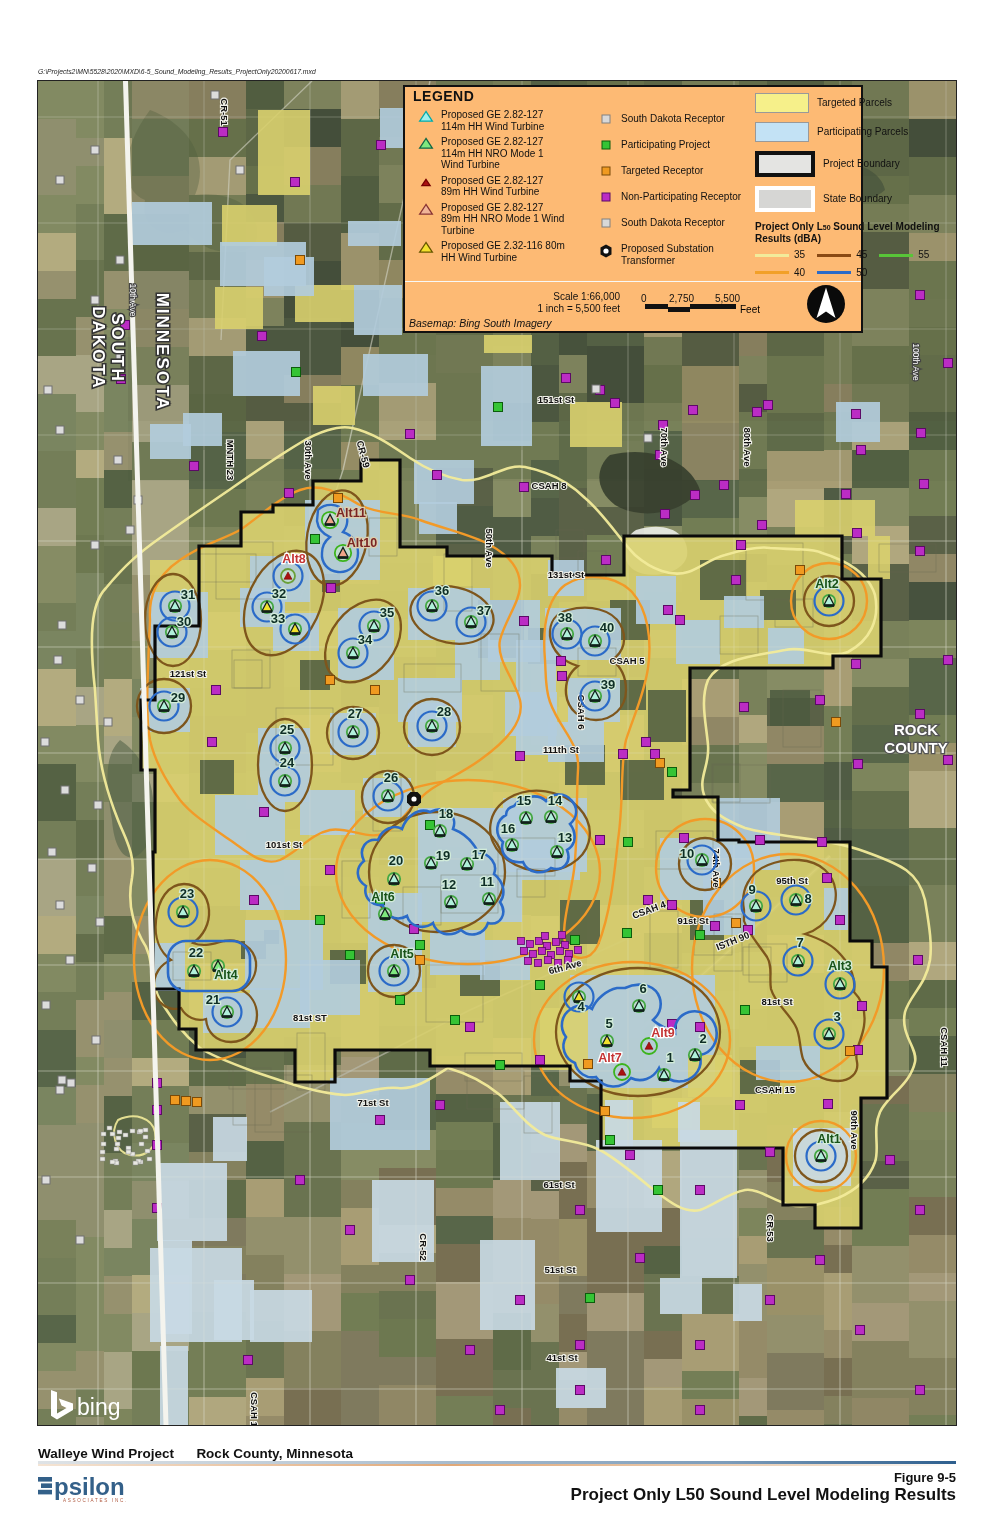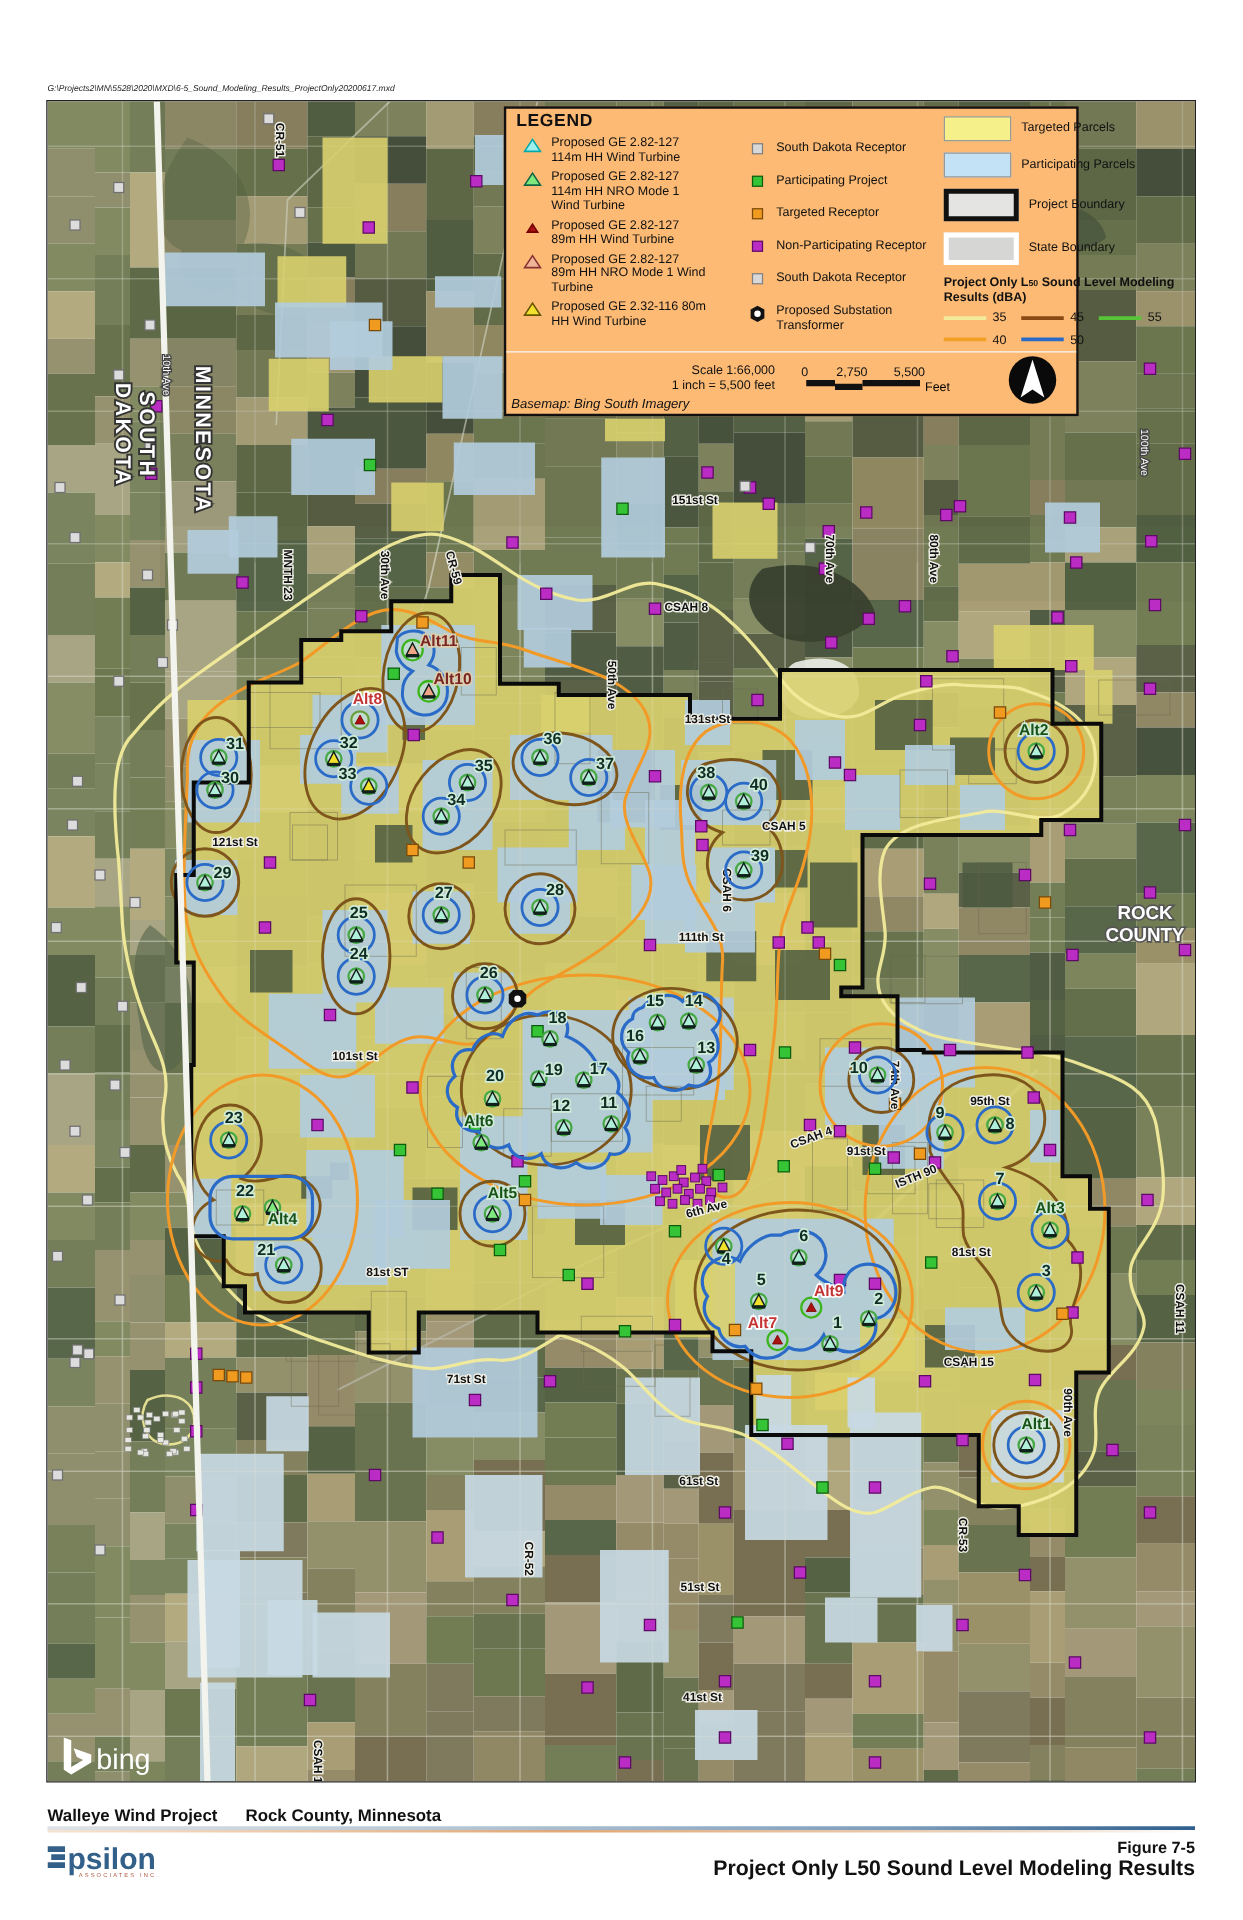--- a/index.html
+++ b/index.html
@@ -1641,14 +1641,14 @@
   <svg width="180" height="40">
     <rect x="0" y="5" width="14" height="4.6" fill="#336089"></rect>
     <rect x="3" y="11.4" width="11" height="4.6" fill="#336089"></rect>
     <rect x="0" y="17.8" width="14" height="4.6" fill="#336089"></rect>
     <text x="16" y="23" font-size="24" font-weight="bold" fill="#336089" font-family="Liberation Sans, sans-serif">psilon</text>
     <text x="25" y="29.5" font-size="4.6" fill="#b05a40" letter-spacing="1.7" font-family="Liberation Sans, sans-serif">ASSOCIATES INC.</text>
   </svg>
 </div>
 
 <div style="position:absolute;right:38px;top:1470px;text-align:right;font-family:'Liberation Sans',sans-serif">
-  <div style="font-weight:bold;font-size:13px;color:#111">Figure 7-5</div>
+  <div style="font-weight:bold;font-size:13px;color:#111">Figure 9-5</div>
   <div style="font-weight:bold;font-size:17px;color:#111">Project Only L50 Sound Level Modeling Results</div>
 </div>
 </body></html>

